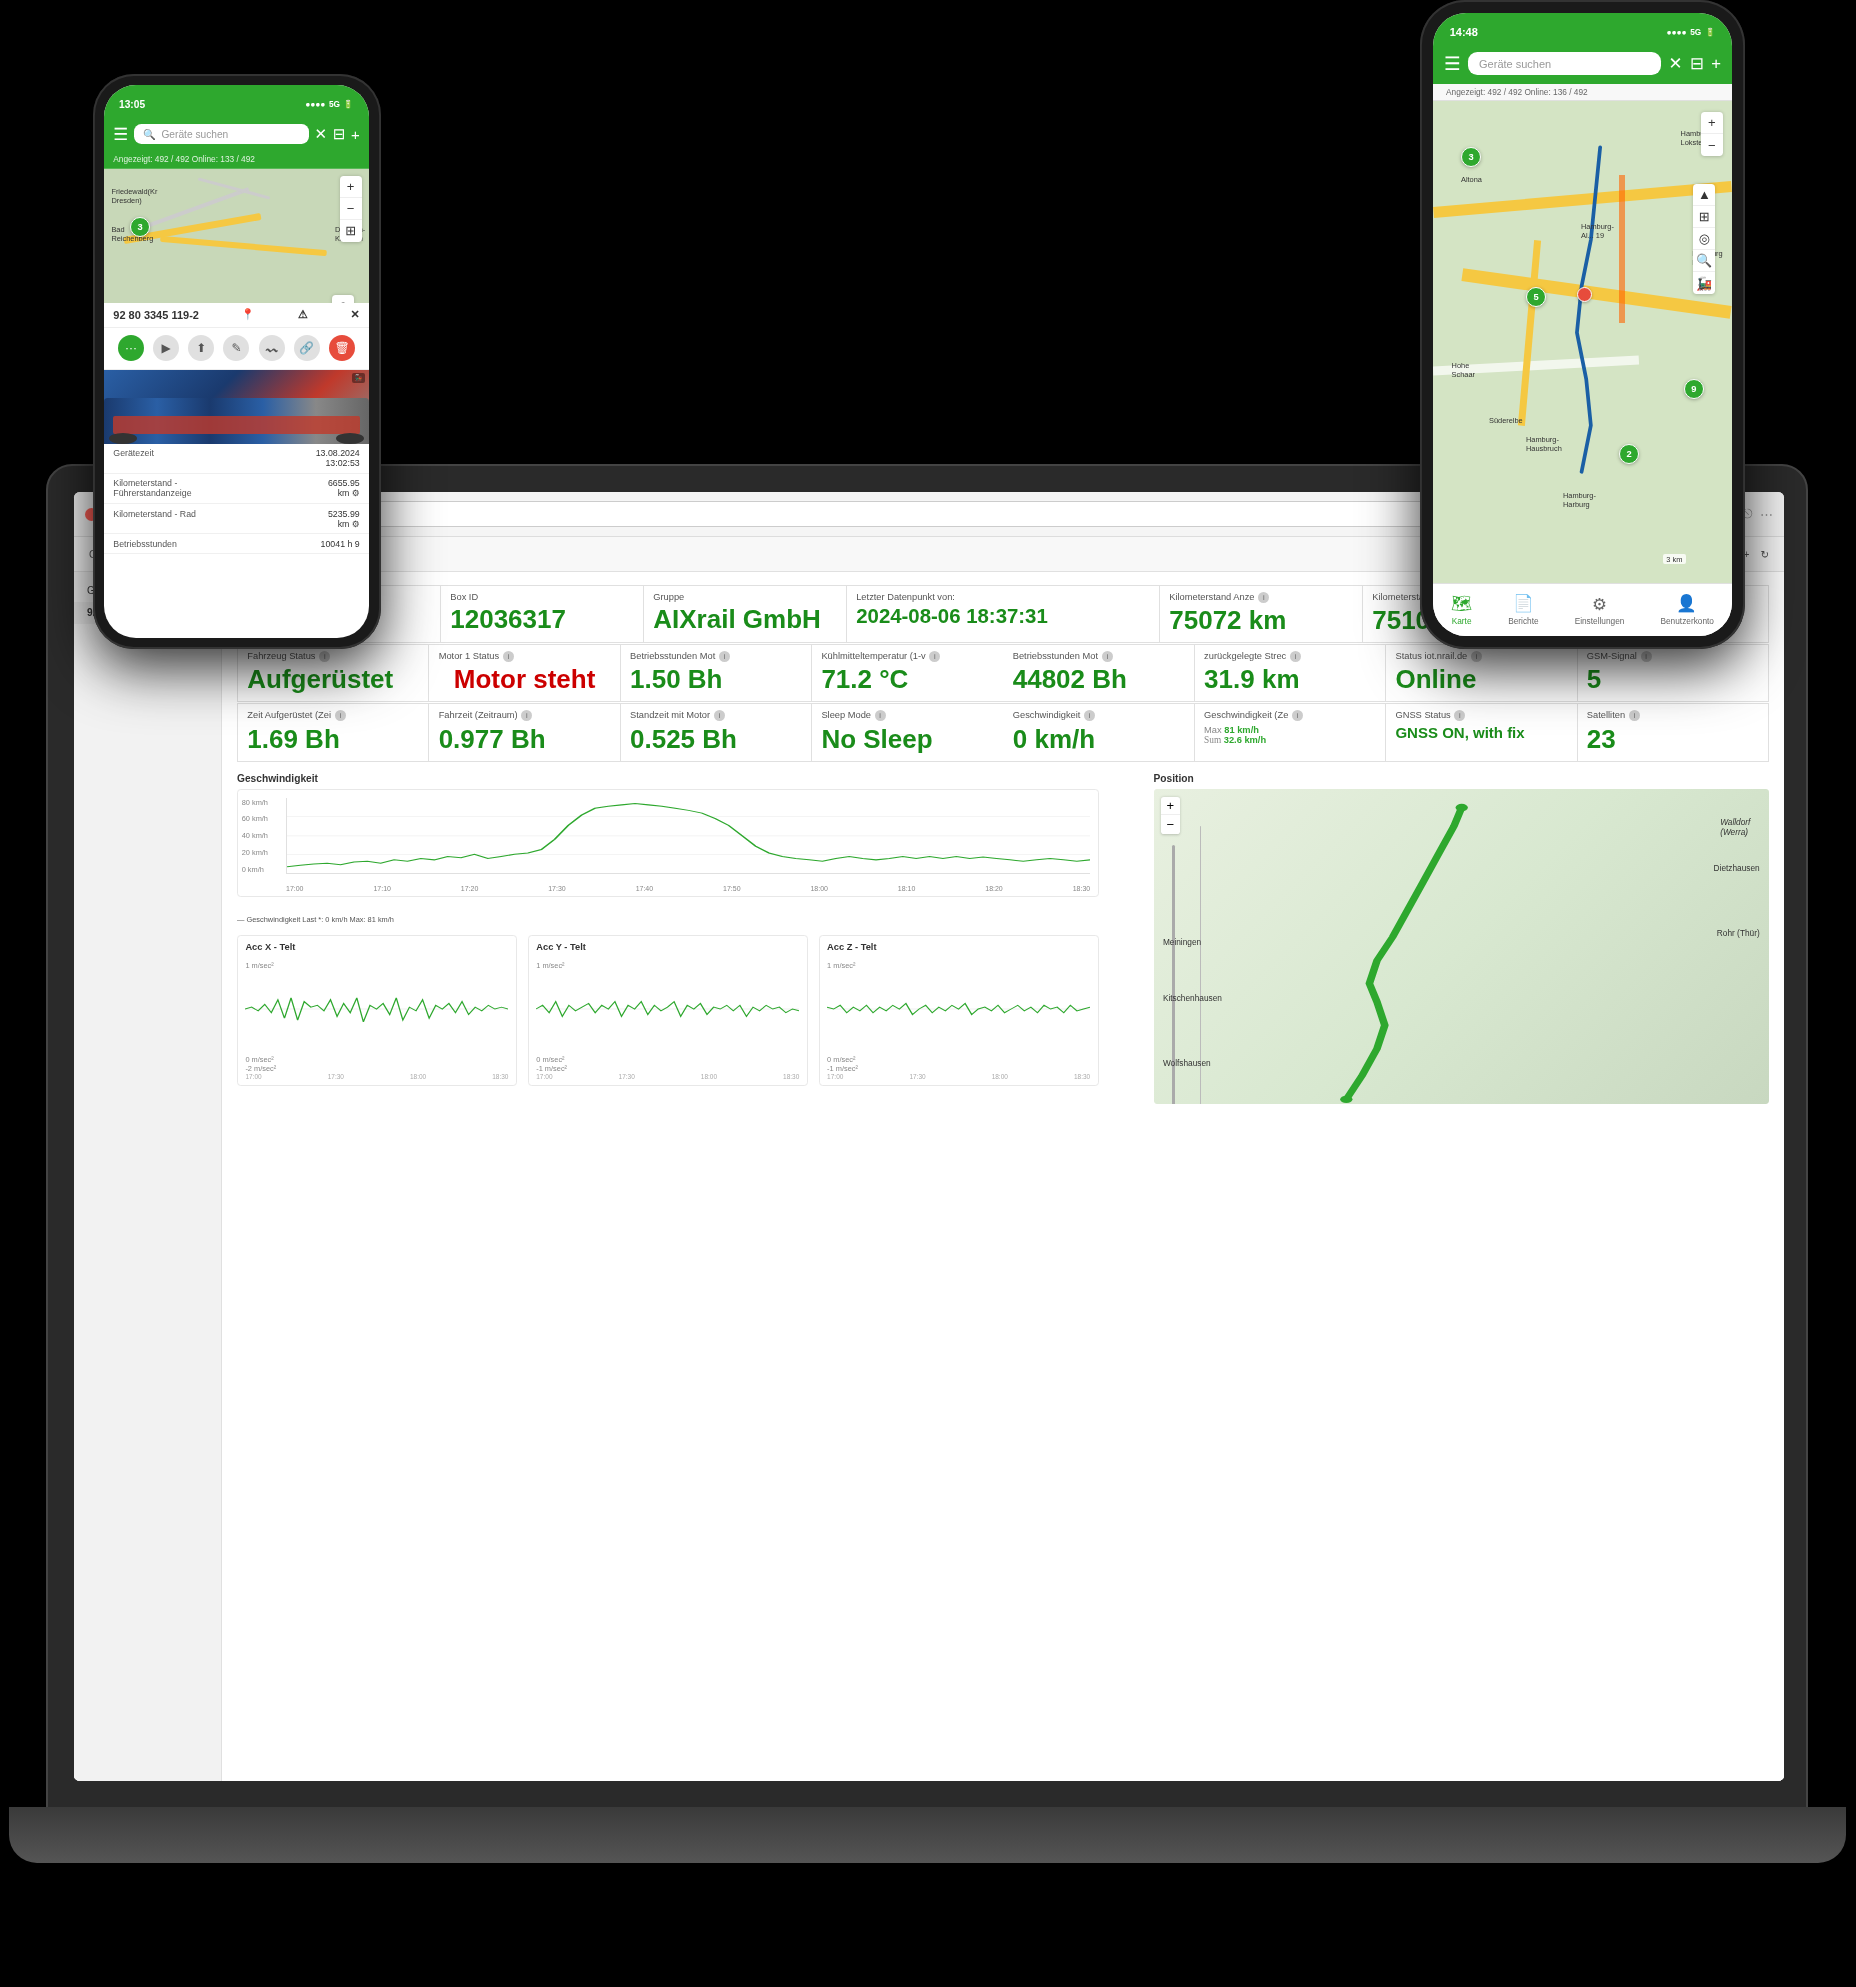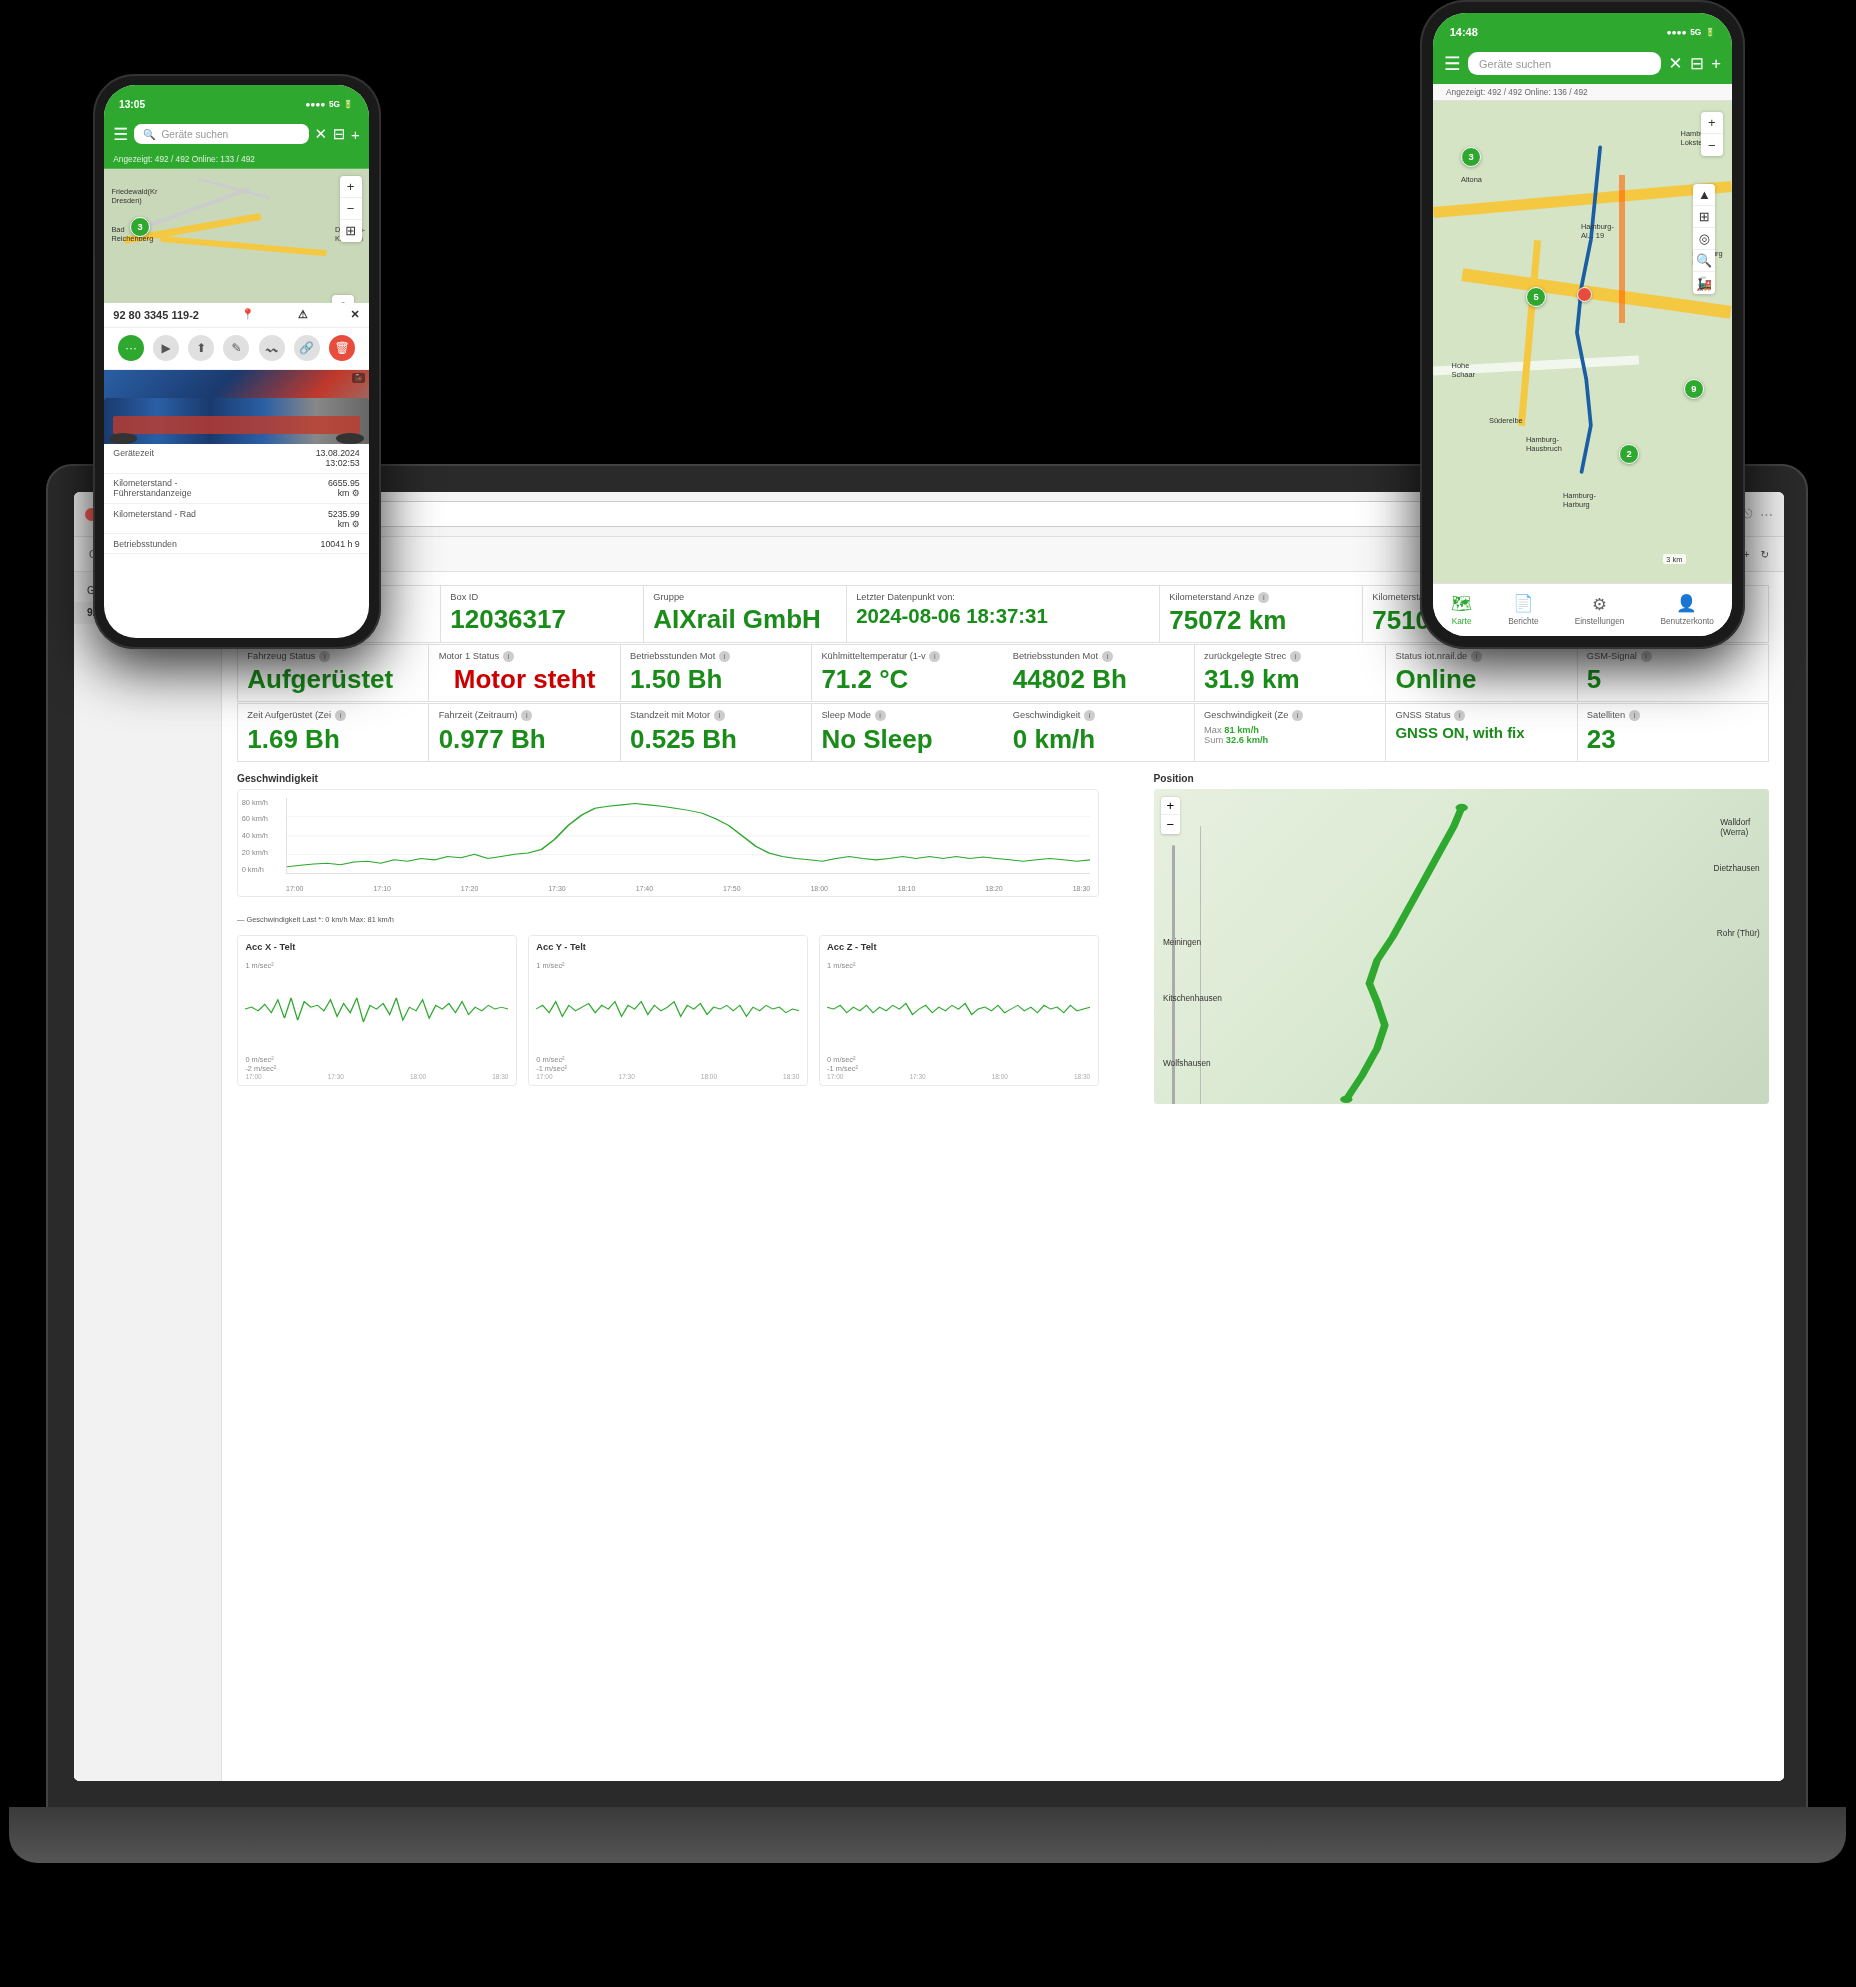--- a/index.html
+++ b/index.html
@@ -837,21 +837,21 @@
                 <div class="metric-value normal">No Sleep</div>
               </div>
               <div class="metric-cell">
                 <div class="metric-label">Geschwindigkeit <span class="metric-info">i</span></div>
                 <div class="metric-value normal">0 km/h</div>
               </div>
               <div class="metric-cell">
                 <div class="metric-label">Geschwindigkeit (Ze <span class="metric-info">i</span></div>
                 <div style="font-size:9.3px;color:#333;margin-top:3.7px;">
                   <span style="color:#888;">Max</span> <span style="color:#2ea82e;font-weight:700;">81 km/h</span><br>
-                  <span style="color:#888;">Sum</span> <span style="color:#2ea82e;font-weight:700;">32.6 km/h</span>
+                  <span style="color:#888;font-family:Liberation Serif, serif;">Sum</span> <span style="color:#2ea82e;font-weight:700;">32.6 km/h</span>
                 </div>
               </div>
               <div class="metric-cell">
                 <div class="metric-label">GNSS Status <span class="metric-info">i</span></div>
                 <div class="metric-value normal" style="font-size:15px;">GNSS ON, with fix</div>
               </div>
               <div class="metric-cell">
                 <div class="metric-label">Satelliten <span class="metric-info">i</span></div>
                 <div class="metric-value normal">23</div>
               </div>
@@ -974,21 +974,21 @@
                   <div style="position:absolute;left:46px;top:37px;width:1.9px;height:278px;background:#bbb;border-radius:0.9px;"></div>
 
                   <svg style="position:absolute;left:0;top:0;width:100%;height:100%;" viewBox="0 0 400 340" preserveAspectRatio="none">
 
                     <polyline points="200,20 195,40 185,70 175,100 165,130 155,160 145,185 140,210 145,230 150,255 145,280 135,310 125,335" fill="none" stroke="#2ea82e" stroke-width="5" stroke-linecap="round" stroke-linejoin="round"></polyline>
 
                     <circle cx="200" cy="20" r="4" fill="#2ea82e"></circle>
                     <circle cx="125" cy="335" r="4" fill="#2ea82e"></circle>
                   </svg>
 
-                  <div class="map-label" style="right:18.6px;top:28px;font-size:8.3px;">Walldorf<br>(Werra)</div>
+                  <div class="map-label" style="right:18.6px;top:28px;font-size:8.3px;font-style:italic;">Walldorf<br>(Werra)</div>
                   <div class="map-label" style="right:9.3px;top:74px;font-size:8.3px;">Dietzhausen</div>
                   <div class="map-label" style="right:9.3px;top:139px;font-size:8.3px;">Rohr (Thür)</div>
                   <div class="map-label" style="left:9.3px;top:148px;font-size:8.3px;">Meiningen</div>
                   <div class="map-label" style="left:9.3px;top:204px;font-size:8.3px;">Kitschenhausen</div>
                   <div class="map-label" style="left:9.3px;top:269px;font-size:8.3px;">Wolfshausen</div>
 
                   <div style="position:absolute;left:7.4px;top:7.4px;background:#fff;border-radius:2.8px;box-shadow:0 0.9px 2.8px rgba(0,0,0,0.2);">
                     <div style="width:18.6px;height:18.6px;display:flex;align-items:center;justify-content:center;font-size:13px;border-bottom:0.9px solid #eee;cursor:pointer;">+</div>
                     <div style="width:18.6px;height:18.6px;display:flex;align-items:center;justify-content:center;font-size:13px;cursor:pointer;">−</div>
                   </div>

